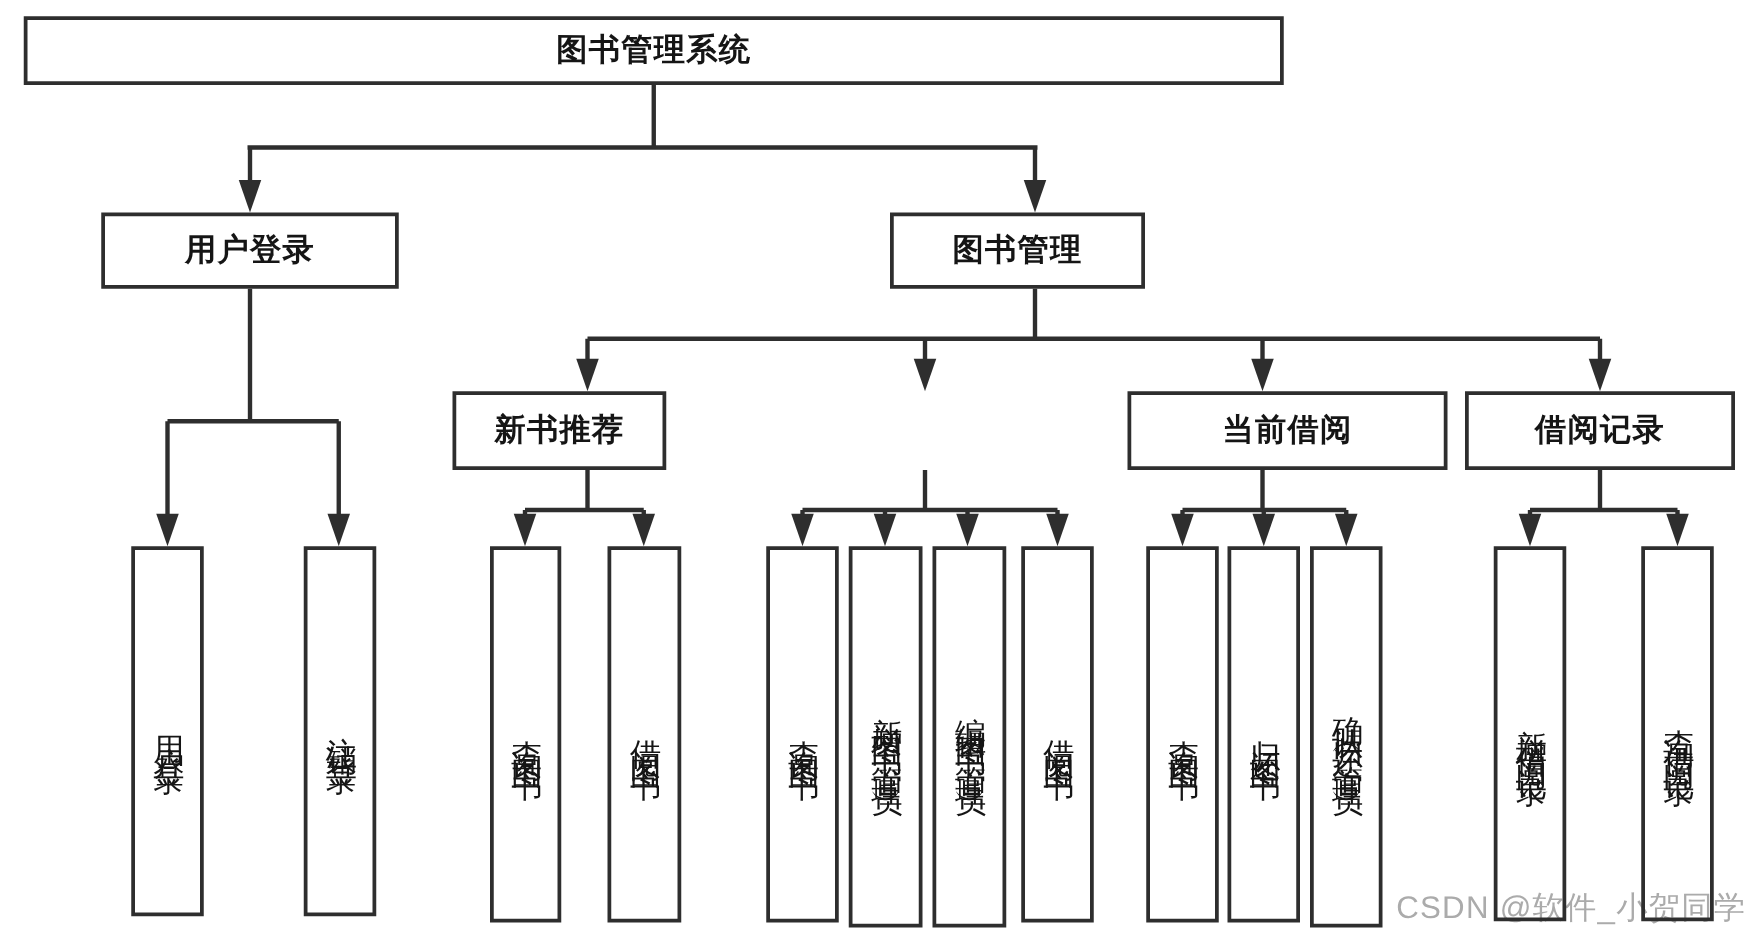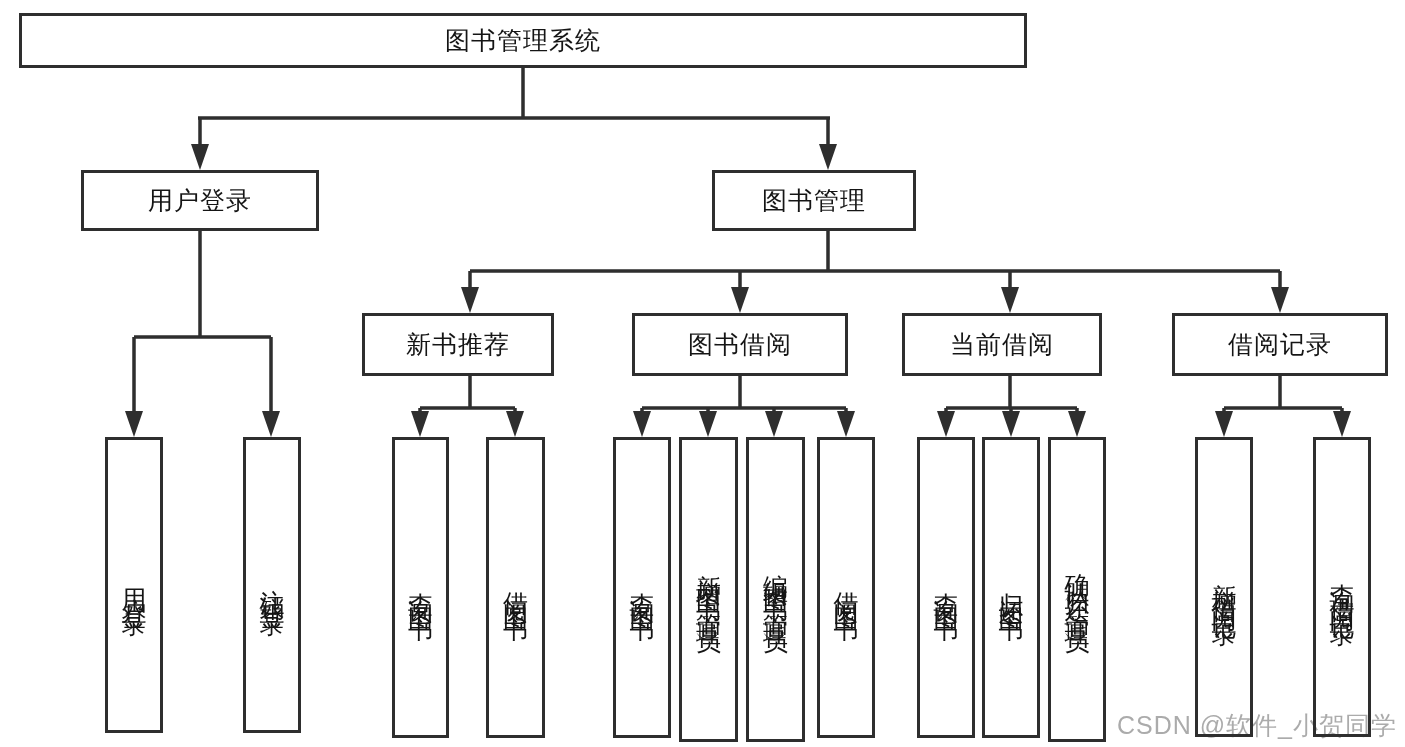--- a/index.html
+++ b/index.html
@@ -18,21 +18,21 @@
     position:absolute;
     border:3px solid #2e2e2e;
     background:transparent;
     box-sizing:border-box;
     display:flex;align-items:center;justify-content:center;
     color:#151515;
     font-size:25px;
     z-index:2;
     line-height:1;
   }
-  .box.h{letter-spacing:1px;}
+  .box.h{letter-spacing:1px;font-weight:bold;}
   .box.v{
     writing-mode:vertical-rl;
     text-orientation:mixed;
     letter-spacing:8px;
     font-size:25px;
   }
   #watermark{
     position:absolute;
     right:8px;bottom:5px;
     font-size:25px;
@@ -81,23 +81,22 @@
     <path d="M1280 376 V408 M1224 408 H1342 M1224 408 V418 M1342 408 V418"></path>
     <polygon fill="#2e2e2e" stroke="none" points="1215,411 1233,411 1224,437"></polygon>
     <polygon fill="#2e2e2e" stroke="none" points="1333,411 1351,411 1342,437"></polygon>
   </svg>
 
   <div class="box h" style="left:19px;top:13px;width:1008px;height:55px">图书管理系统</div>
 
   <div class="box h" style="left:81px;top:170px;width:238px;height:61px">用户登录</div>
   <div class="box h" style="left:712px;top:170px;width:204px;height:61px">图书管理</div>
 
-  <div class="box h" style="left:362px;top:313px;width:192px;height:63px">新书推荐</div>
-  <div class="box h" style="left:632px;top:313px;width:216px;height:63px">图书借阅</div>
-  <div class="box h" style="left:902px;top:313px;width:200px;height:63px">当前借阅</div>
+  <div class="box h" style="left:362px;top:313px;width:171px;height:63px">新书推荐</div>
+  <div class="box h" style="left:902px;top:313px;width:256px;height:63px">当前借阅</div>
   <div class="box h" style="left:1172px;top:313px;width:216px;height:63px">借阅记录</div>
 
   <div class="box v" style="left:105px;top:437px;width:58px;height:296px">用户登录</div>
   <div class="box v" style="left:243px;top:437px;width:58px;height:296px">注销登录</div>
 
   <div class="box v" style="left:392px;top:437px;width:57px;height:301px">查询图书</div>
   <div class="box v" style="left:486px;top:437px;width:59px;height:301px">借阅图书</div>
 
   <div class="box v" style="left:613px;top:437px;width:58px;height:301px">查询图书</div>
   <div class="box v" style="left:679px;top:437px;width:59px;height:305px">新增图书（管理员）</div>

